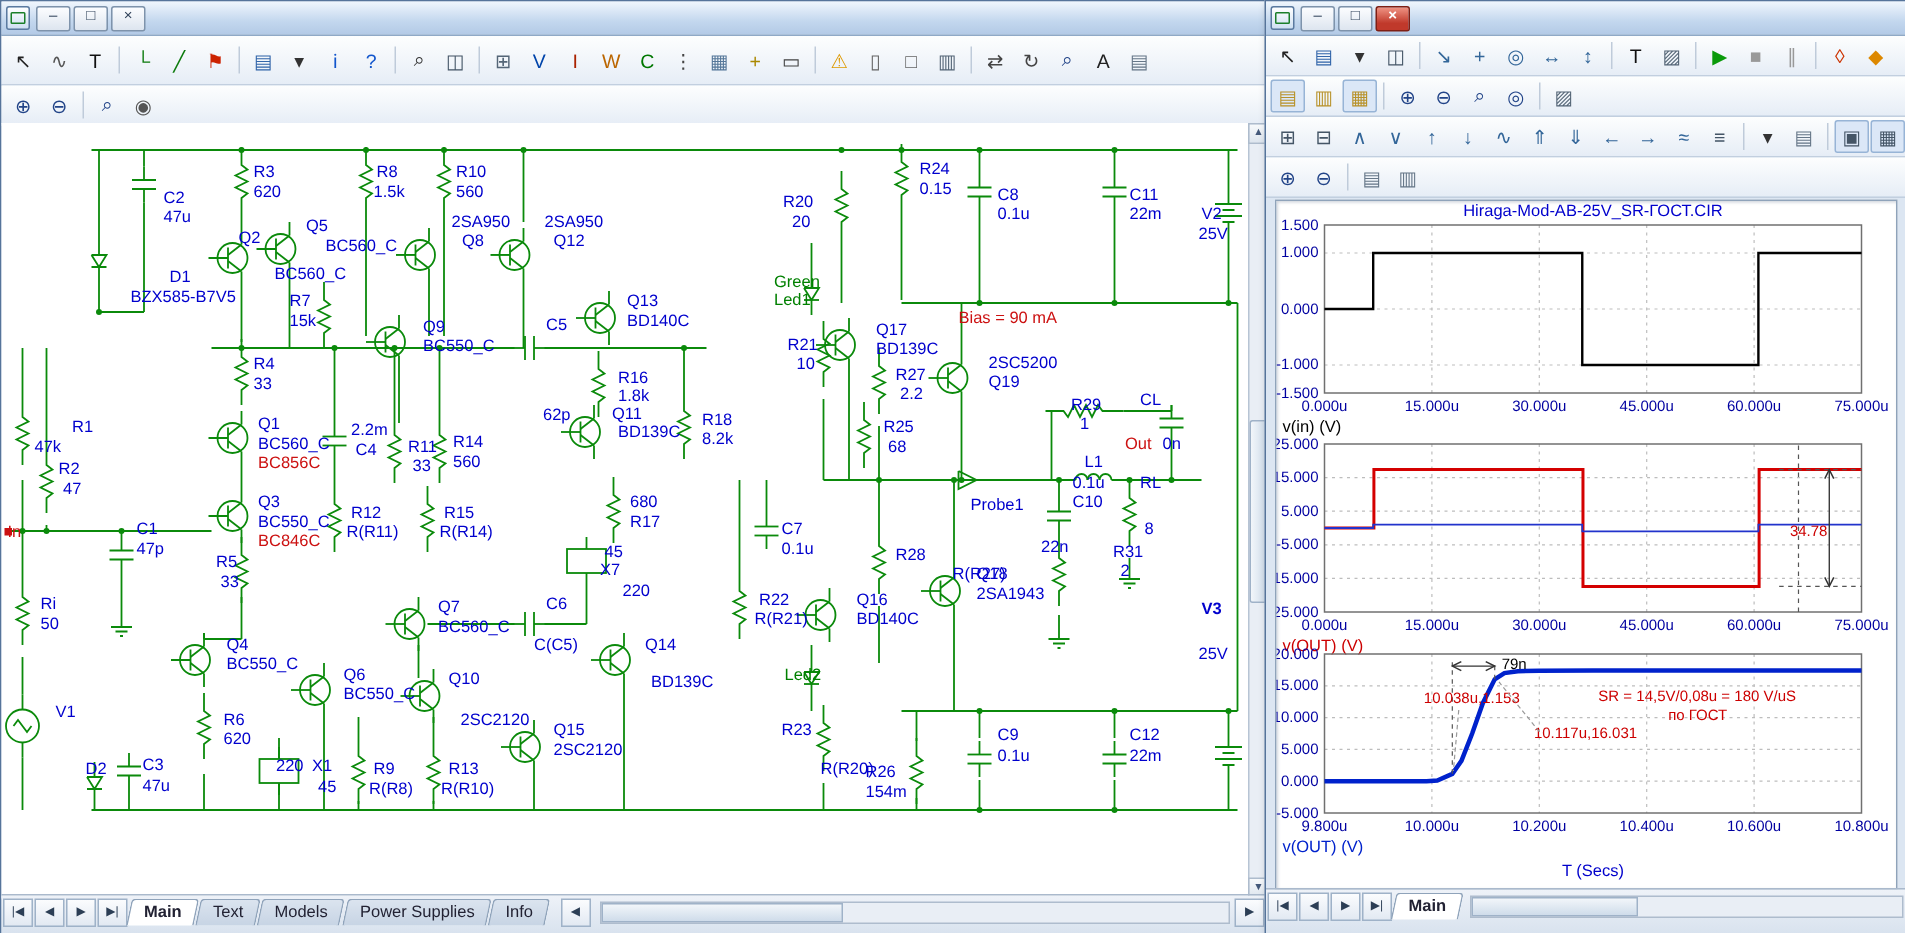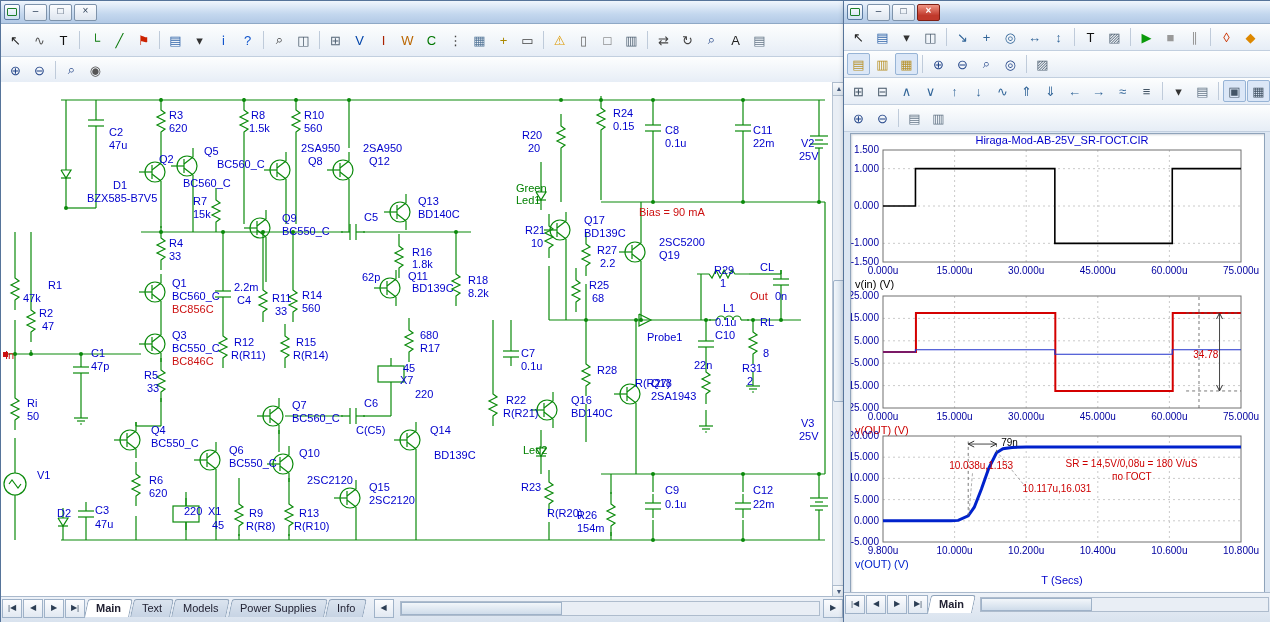--- a/index.html
+++ b/index.html
@@ -636,21 +636,21 @@
           <span style="left: 368px; top: 400px;">Q15</span>
           <span style="left: 368px; top: 413px;">2SC2120</span>
           <span style="left: 520px; top: 400px;">R23</span>
           <span style="left: 514px; top: 426px; padding-left: 32px;">R(R20)</span>
           <span style="left: 576px; top: 428px;">R26</span>
           <span style="left: 576px; top: 441px;">154m</span>
           <span style="left: 664px; top: 403px;">C9</span>
           <span style="left: 664px; top: 417px;">0.1u</span>
           <span style="left: 752px; top: 403px;">C12</span>
           <span style="left: 752px; top: 417px;">22m</span>
-          <span style="left: 800px; top: 336px;">V3</span>
+          <span style="left: 800px; top: 319px; font-weight: bold;">V3</span>
           <span style="left: 798px; top: 349px;">25V</span>
           <span style="left: 148px; top: 393px;">R6</span>
           <span style="left: 148px; top: 406px;">620</span>
           <span style="left: 183px; top: 424px;">220</span>
           <span style="left: 207px; top: 424px;">X1</span>
           <span style="left: 211px; top: 438px;">45</span>
           <span style="left: 248px; top: 426px;">R9</span>
           <span style="left: 245px; top: 439px;">R(R8)</span>
           <span style="left: 298px; top: 426px;">R13</span>
           <span style="left: 293px; top: 439px;">R(R10)</span>

